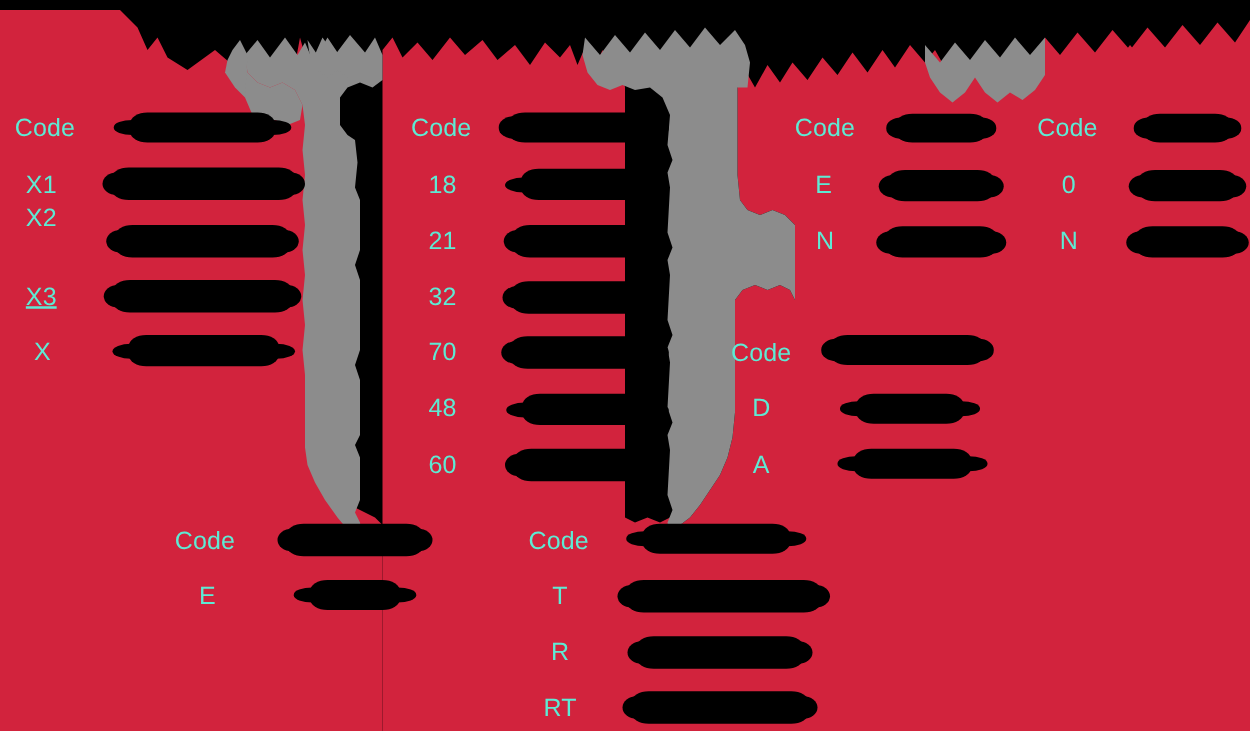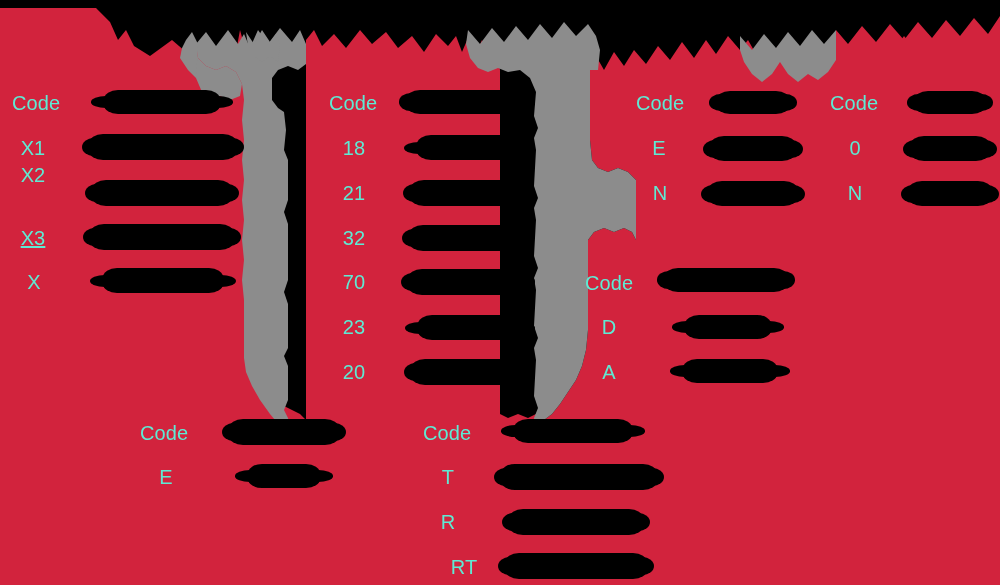--- a/index.html
+++ b/index.html
@@ -198,36 +198,36 @@
   <div class="lbl" style="left:33px;top:148px;">X1</div>
   <div class="lbl" style="left:33px;top:175px;">X2</div>
   <div class="lbl" style="left:33px;top:238px;text-decoration:underline;">X3</div>
   <div class="lbl" style="left:34px;top:282px;">X</div>
 
   <div class="lbl hdr" style="left:353px;top:103px;">Code</div>
   <div class="lbl" style="left:354px;top:148px;">18</div>
   <div class="lbl" style="left:354px;top:193px;">21</div>
   <div class="lbl" style="left:354px;top:238px;">32</div>
   <div class="lbl" style="left:354px;top:282px;">70</div>
-  <div class="lbl" style="left:354px;top:327px;">23</div>
-  <div class="lbl" style="left:354px;top:372px;">20</div>
+  <div class="lbl" style="left:354px;top:327px;">48</div>
+  <div class="lbl" style="left:354px;top:372px;">60</div>
 
   <div class="lbl hdr" style="left:660px;top:103px;">Code</div>
   <div class="lbl" style="left:659px;top:148px;">E</div>
   <div class="lbl" style="left:660px;top:193px;">N</div>
 
   <div class="lbl hdr" style="left:854px;top:103px;">Code</div>
   <div class="lbl" style="left:855px;top:148px;">0</div>
   <div class="lbl" style="left:855px;top:193px;">N</div>
 
   <div class="lbl hdr" style="left:609px;top:283px;">Code</div>
   <div class="lbl" style="left:609px;top:327px;">D</div>
   <div class="lbl" style="left:609px;top:372px;">A</div>
 
   <div class="lbl hdr" style="left:164px;top:433px;">Code</div>
   <div class="lbl" style="left:166px;top:477px;">E</div>
 
   <div class="lbl hdr" style="left:447px;top:433px;">Code</div>
   <div class="lbl" style="left:448px;top:477px;">T</div>
   <div class="lbl" style="left:448px;top:522px;">R</div>
-  <div class="lbl" style="left:448px;top:567px;margin-left:16px;">RT</div>
+  <div class="lbl" style="left:448px;top:567px;">RT</div>
 
 </div>
 
 </body></html>

